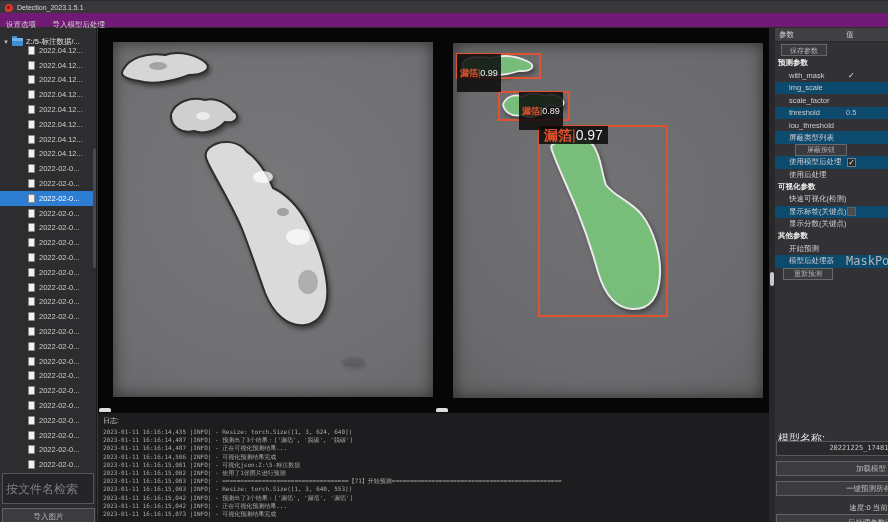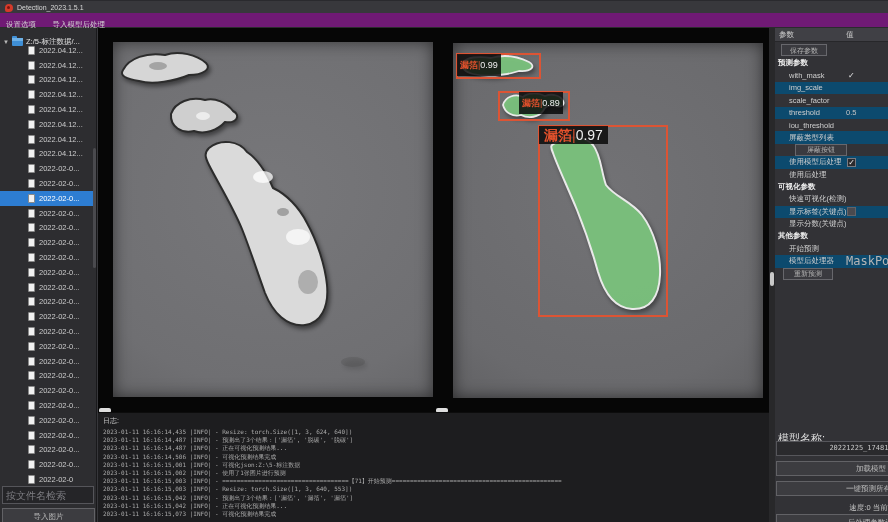--- a/index.html
+++ b/index.html
@@ -21,34 +21,34 @@
   .tree-root{height:14px;display:flex;align-items:center;font-size:7.5px;color:#e0e0e0;white-space:nowrap;margin-top:7px;}
   .root-arrow{width:12px;text-align:center;font-size:6px;color:#b8b8b8;}
   .folder-icon{width:11px;height:8px;background:#3f8fd6;border-radius:1px;position:relative;margin-right:3px;flex:none;}
   .folder-icon::before{content:"";position:absolute;left:0;top:-2px;width:5px;height:2px;background:#3f8fd6;border-radius:1px 1px 0 0;}
   .folder-icon::after{content:"";position:absolute;left:0;top:0;right:0;height:3px;background:#6db1e8;}
   .file-list{position:absolute;left:0;top:15px;width:96px;height:473px;overflow:hidden;}
   .file-item{height:14.8px;display:flex;align-items:center;padding-left:28px;font-size:7.5px;color:#cdcdcd;white-space:nowrap;box-sizing:border-box;}
   .file-item.selected{background:#2d7dd2;color:#ffffff;}
   .page-icon{width:7px;height:9px;background:#f1f1f1;border:1px solid #8a8a8a;border-radius:1px;margin-right:4px;flex:none;box-sizing:border-box;}
   .list-scrollbar{position:absolute;right:0;top:120px;width:3px;height:120px;background:#4a4a4e;border-radius:2px;}
-  .search-input{position:absolute;left:2px;bottom:18px;width:92px;height:18px;background:#252528;border:1px solid #55555a;color:#bdbdbd;font-size:10px;padding:0 3px;box-sizing:border-box;font-family:"Liberation Sans",sans-serif;}
+  .search-input{position:absolute;left:2px;bottom:18px;width:92px;height:31px;background:#252528;border:1px solid #55555a;color:#bdbdbd;font-size:12px;padding:0 3px;box-sizing:border-box;font-family:"Liberation Sans",sans-serif;}
   .search-input::placeholder{color:#7d7d82;}
   .import-btn{position:absolute;left:2px;bottom:-3px;width:93px;height:17px;background:#3c3c40;border:1px solid #626266;color:#bababa;font-size:7.5px;box-sizing:border-box;}
 
   
   .center{position:absolute;left:98px;top:28px;width:671px;height:494px;background:#060606;}
   .photo{position:absolute;box-shadow:inset 0 0 16px rgba(0,0,0,.55);}
   .photo-left{left:15px;top:14px;width:320px;height:355px;
     background:radial-gradient(120% 100% at 50% 42%, #77777a 0%, #6f6f72 55%, #58585a 100%);}
   .photo-right{left:355px;top:15px;width:310px;height:355px;
     background:radial-gradient(120% 100% at 50% 42%, #727275 0%, #6a6a6d 55%, #525254 100%);}
   .photo svg{position:absolute;left:0;top:0;}
   .det-box{position:absolute;border:2px solid #dc5434;box-sizing:border-box;}
-  .det-label{position:absolute;background:rgba(8,8,8,.84);color:#e2512c;font-weight:bold;white-space:nowrap;padding:6px 3px;line-height:1.15;}
+  .det-label{position:absolute;background:rgba(8,8,8,.84);color:#e2512c;font-weight:bold;white-space:nowrap;padding:14px 3px;line-height:1.15;}
   .det-label .sep{color:#d8502e;font-weight:normal;}
   .det-label .score{color:#ededed;font-weight:normal;}
   .lbl-small{font-size:9px;}
   .lbl-big{font-size:14px;padding:1px 5px;}
   .hscroll-thumb{position:absolute;width:12px;height:5px;background:#dedede;border-radius:2px;}
 
   
   .log{position:absolute;left:98px;top:412px;width:671px;height:110px;background:#1d1d1f;box-sizing:border-box;padding:3px 0 0 5px;border-top:1px solid #0c0c0c;}
   .log-title{font-size:7px;color:#c9c9c9;margin-bottom:2px;}
   .log-line{font-family:"DejaVu Sans Mono",monospace;font-size:6px;line-height:8.2px;color:#a9a9a9;white-space:pre;}

